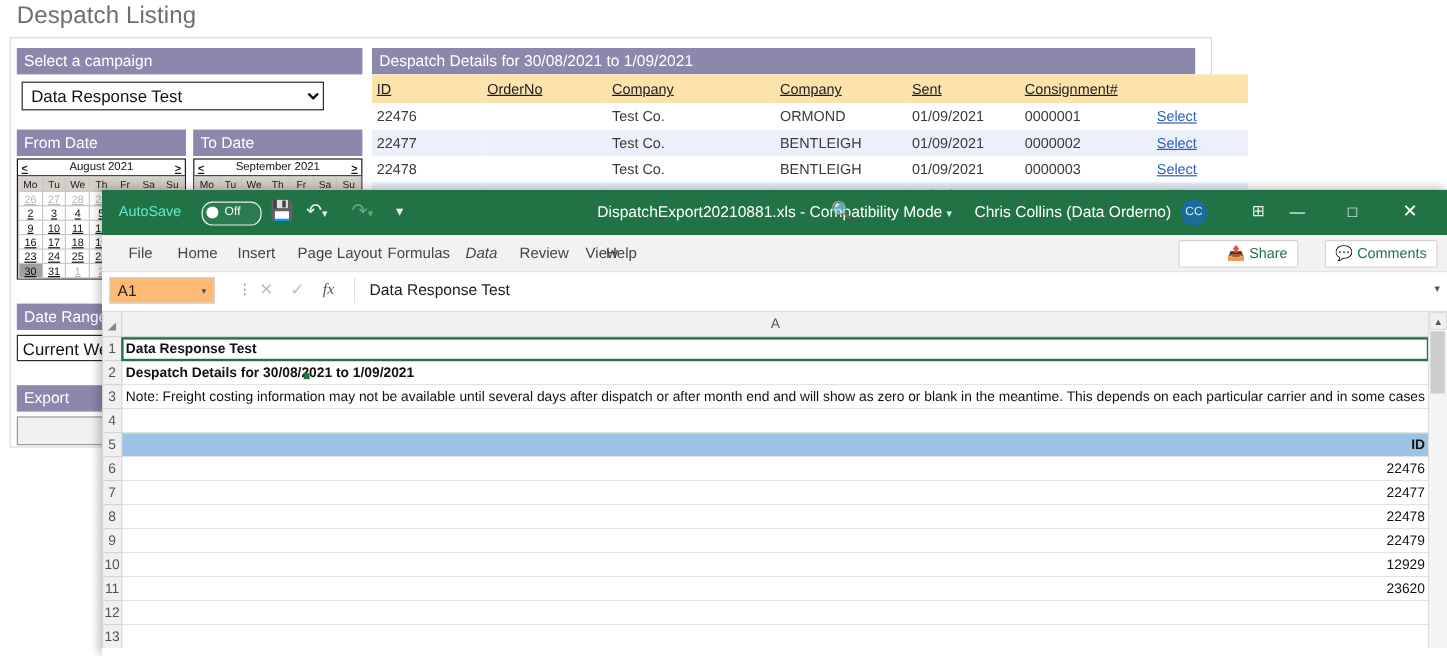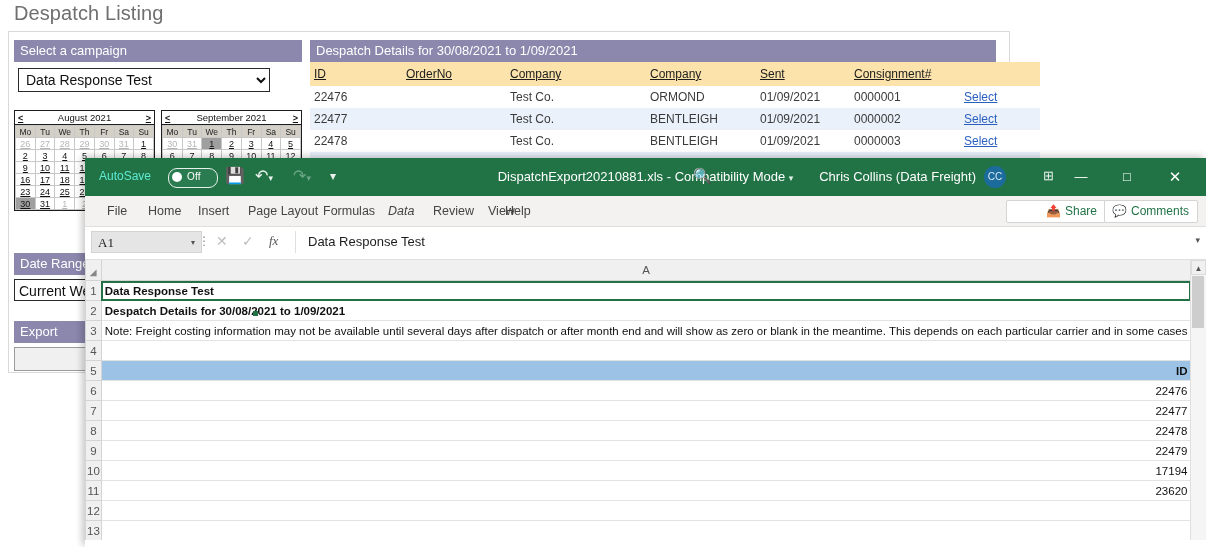--- a/index.html
+++ b/index.html
@@ -136,29 +136,29 @@
     height:30px; background:#f3f2f1; position:relative; border-bottom:1px solid #e1dfdd;
   }
   .xl-tabs .tab {
     position:absolute; top:0; height:30px; line-height:30px; font-size:12.5px;
     color:#444; padding:0 8px; white-space:nowrap;
   }
   .xl-share, .xl-comments {
     position:absolute; top:4px; height:21px; line-height:21px; font-size:12px;
     color:#217346; border:1px solid #d6d4d2; background:#fff; padding:0 8px; border-radius:2px;
   }
-  .xl-share { right:100px;padding-left:40px; } .xl-comments { right:8px; }
+  .xl-share { right:124px;padding-left:40px; } .xl-comments { right:8px; }
 
   .xl-formula {
     height:32px; background:#ffffff; position:relative; border-bottom:1px solid #e1dfdd;
   }
   .namebox {
-    position:absolute; left:6px; top:4px; width:111px; height:22px;
-    border:1px solid #d6d4d2; background:#e5e5e5; font-size:13px; color:#222;
-    line-height:22px; padding-left:6px; box-sizing:border-box;font-family:Liberation Serif, serif;
+    position:absolute; left:6px; top:4px; width:88px; height:22px;
+    border:1px solid #d6d4d2; background:#fdba74; font-size:13px; color:#222;
+    line-height:22px; padding-left:6px; box-sizing:border-box;
   }
   .namebox .caret { position:absolute; right:6px; top:0; font-size:8px; color:#555; }
   .fx-dots { position:absolute; left:113px; top:7px; font-size:12px; color:#888; }
   .fx-x { position:absolute; left:131px; top:6px; font-size:14px; color:#bdbdbd; }
   .fx-chk { position:absolute; left:157px; top:6px; font-size:14px; color:#bdbdbd; }
   .fx-fx { position:absolute; left:184px; top:6px; font-size:13px; color:#555; font-style:italic; font-family:"Liberation Serif", serif; }
   .fbar {
     position:absolute; left:210px; top:4px; right:22px; height:22px;
     border-left:1px solid #e1dfdd; font-size:13px; color:#1c1c1c; line-height:22px; padding-left:12px;
   }
@@ -221,20 +221,21 @@
         <div class="sel-wrap">
           <select class="campaign">
             <option>Data Response Test</option>
           </select>
         </div>
       </div>
     </div>
 
     <div class="date-row">
       <div class="date-half from">
+        <div class="panel-hdr">From Date</div>
         <div class="cal">
           <div class="cal-nav">
             <span class="arrow">&lt;</span>
             <span class="mon">August 2021</span>
             <span class="arrow">&gt;</span>
           </div>
           <table class="calgrid">
             <thead>
                 <tr id="from-dn">
                   <th>Mo</th>
@@ -299,20 +300,21 @@
                   <td class="dim"><a>2</a></td>
                   <td class="dim"><a>3</a></td>
                   <td class="dim"><a>4</a></td>
                   <td class="dim"><a>5</a></td>
                 </tr>
               </tbody>
           </table>
         </div>
       </div>
       <div class="date-half to">
+        <div class="panel-hdr">To Date</div>
         <div class="cal">
           <div class="cal-nav">
             <span class="arrow">&lt;</span>
             <span class="mon">September 2021</span>
             <span class="arrow">&gt;</span>
           </div>
           <table class="calgrid">
             <thead>
                 <tr id="to-dn">
                   <th>Mo</th>
@@ -472,21 +474,21 @@
       <span class="qat undo">↶<span style="font-size:9px">▾</span></span>
       <span class="qat redo">↷<span style="font-size:9px">▾</span></span>
       <span class="qat more">▾</span>
 
       <div class="xl-doctitle">
         <span>DispatchExport20210881.xls  -  Compatibility Mode</span>
         <span class="compat-caret">▾</span>
       </div>
 
       <span class="xl-search">🔍</span>
-      <span class="xl-user">Chris Collins (Data Freight)</span>
+      <span class="xl-user">Chris Collins (Data Orderno)</span>
       <span class="xl-avatar">CC</span>
       <span class="xl-ribbonopt">⊞</span>
       <span class="wbtn min">—</span>
       <span class="wbtn max">□</span>
       <span class="wbtn close">✕</span>
     </div>
 
     <div class="xl-tabs">
       <div id="tabrow">
           <div class="tab" style="left: 14px;">File</div>
@@ -579,21 +581,21 @@
               <td class="cell num">22478</td>
               <td class="cell"></td>
             </tr>
             <tr>
               <td class="rowh">9</td>
               <td class="cell num">22479</td>
               <td class="cell"></td>
             </tr>
             <tr>
               <td class="rowh">10</td>
-              <td class="cell num">17194</td>
+              <td class="cell num">12929</td>
               <td class="cell"></td>
             </tr>
             <tr>
               <td class="rowh">11</td>
               <td class="cell num">23620</td>
               <td class="cell"></td>
             </tr>
             <tr>
               <td class="rowh">12</td>
               <td class="cell"></td>

